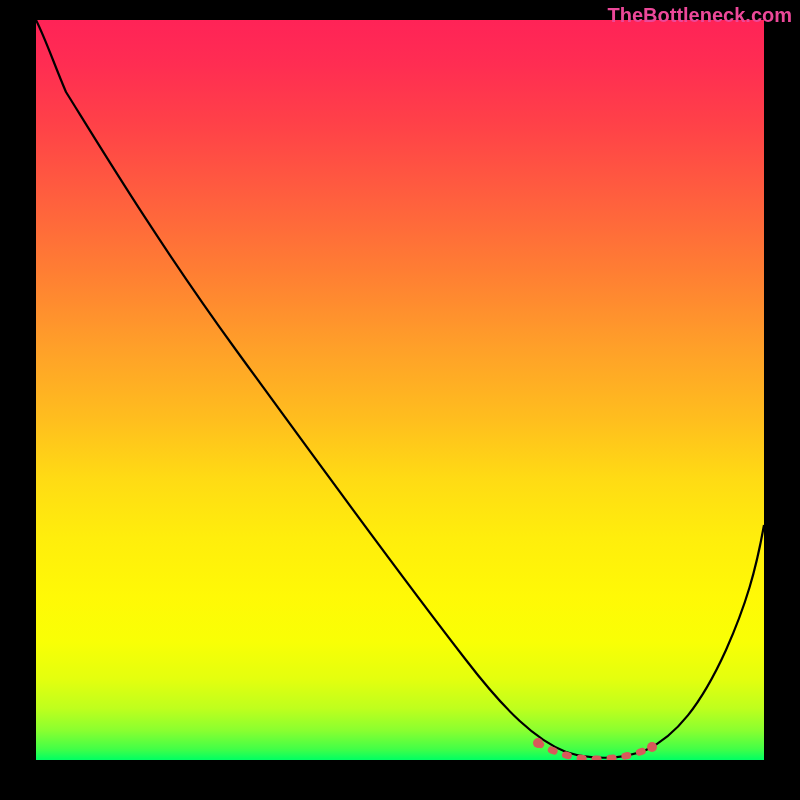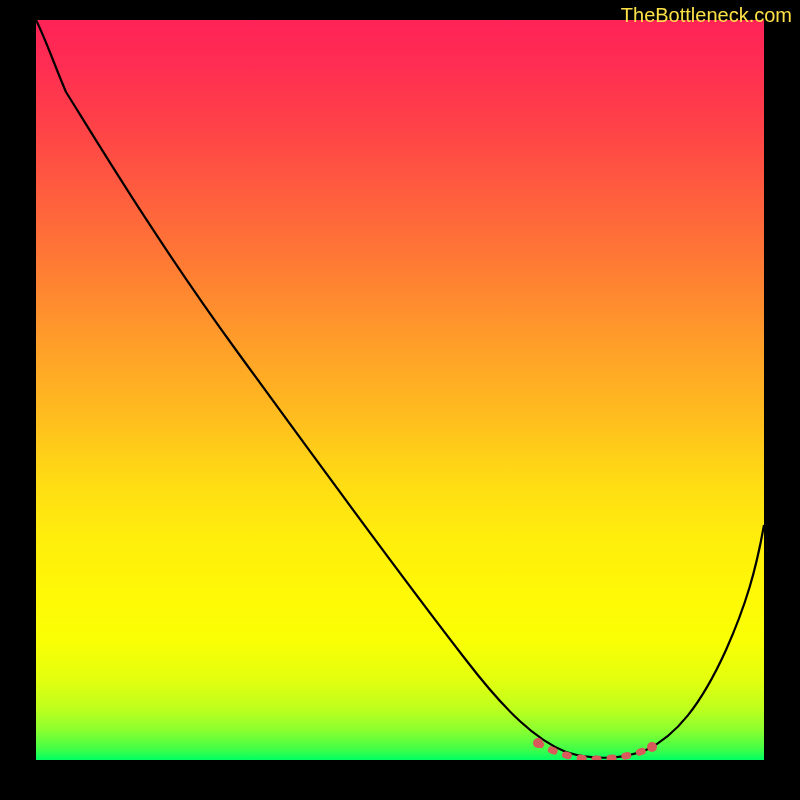--- a/index.html
+++ b/index.html
@@ -1,23 +1,23 @@
 <!DOCTYPE html>
 <html><head>
 <meta charset="utf-8">
 <style>
   * { margin: 0; padding: 0; box-sizing: border-box; }
   body { width: 800px; height: 800px; background: #000; position: relative; font-family: Arial, Helvetica, sans-serif; }
   .attribution {
     position: absolute;
     top: 4px;
     right: 8px;
-    color: #fde047;
+    color: #ec4899;
     font-size: 20px;
-    font-weight: 400;
+    font-weight: 700;
     z-index: 10;
   }
   .plot {
     position: absolute;
     left: 36px;
     top: 20px;
     width: 728px;
     height: 740px;
   }
   .gradient {

